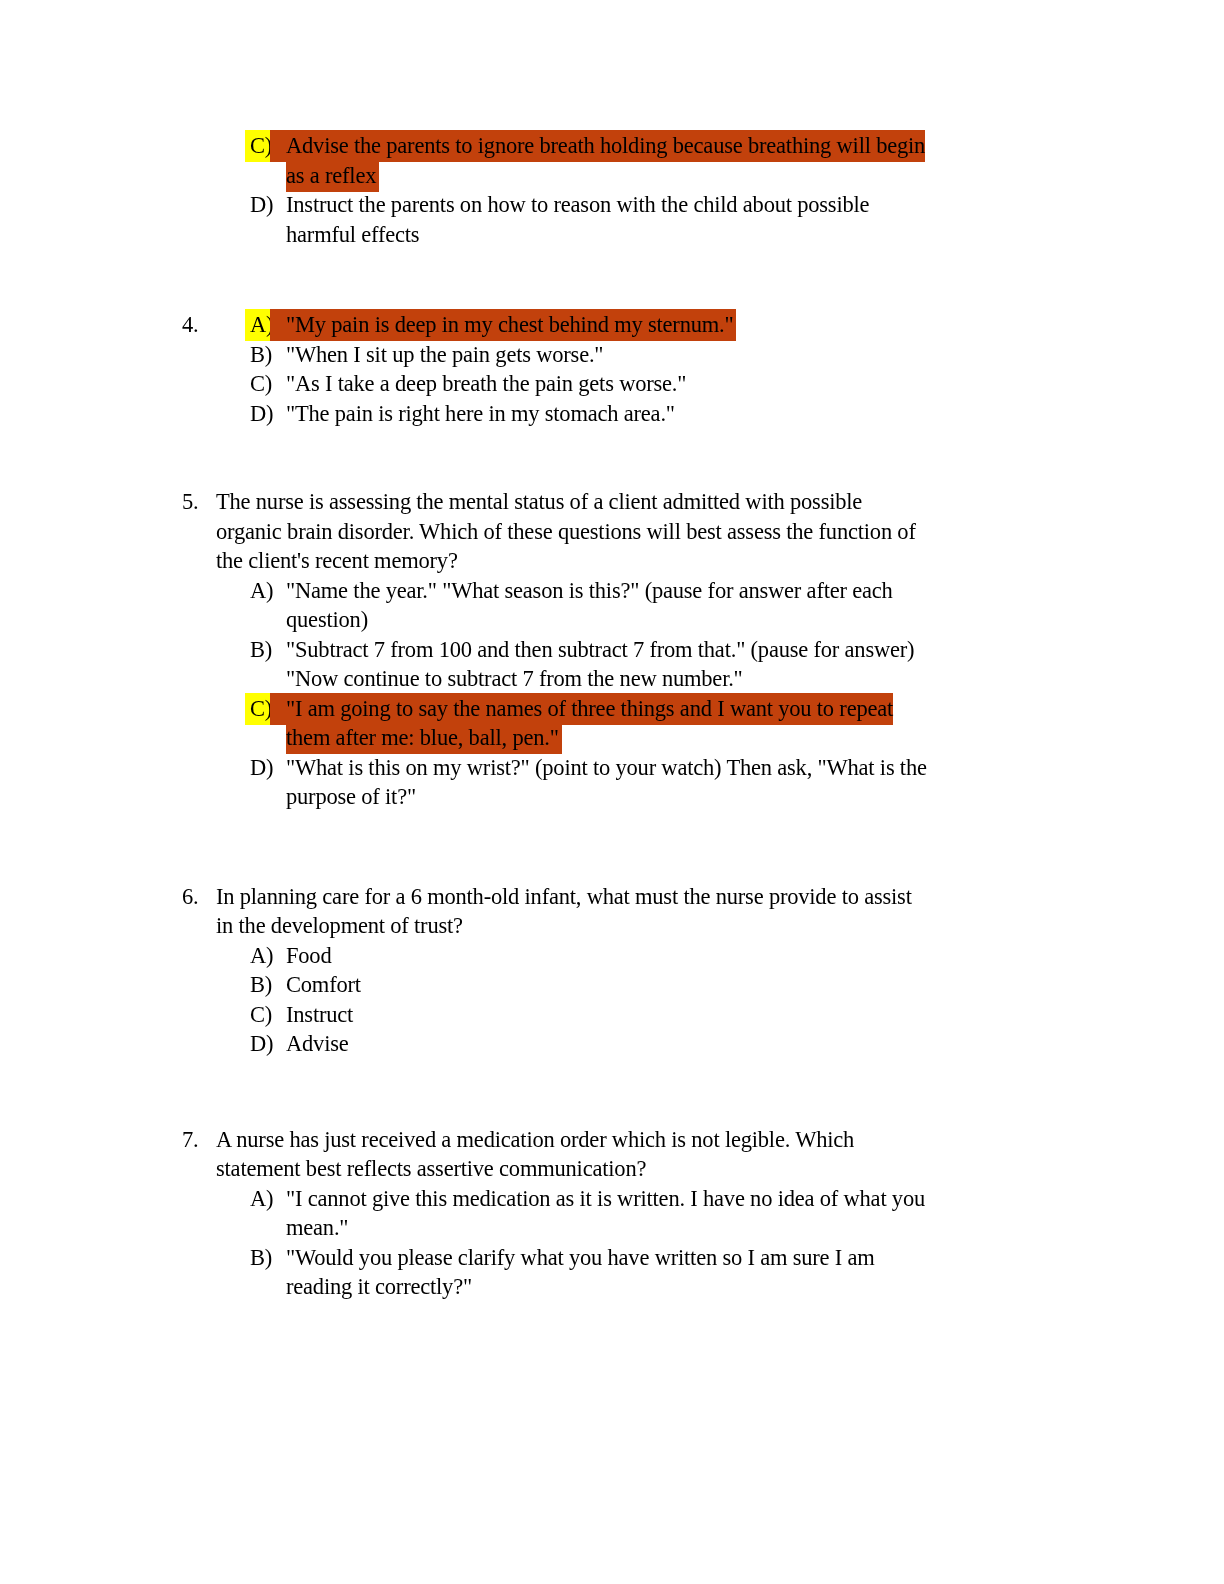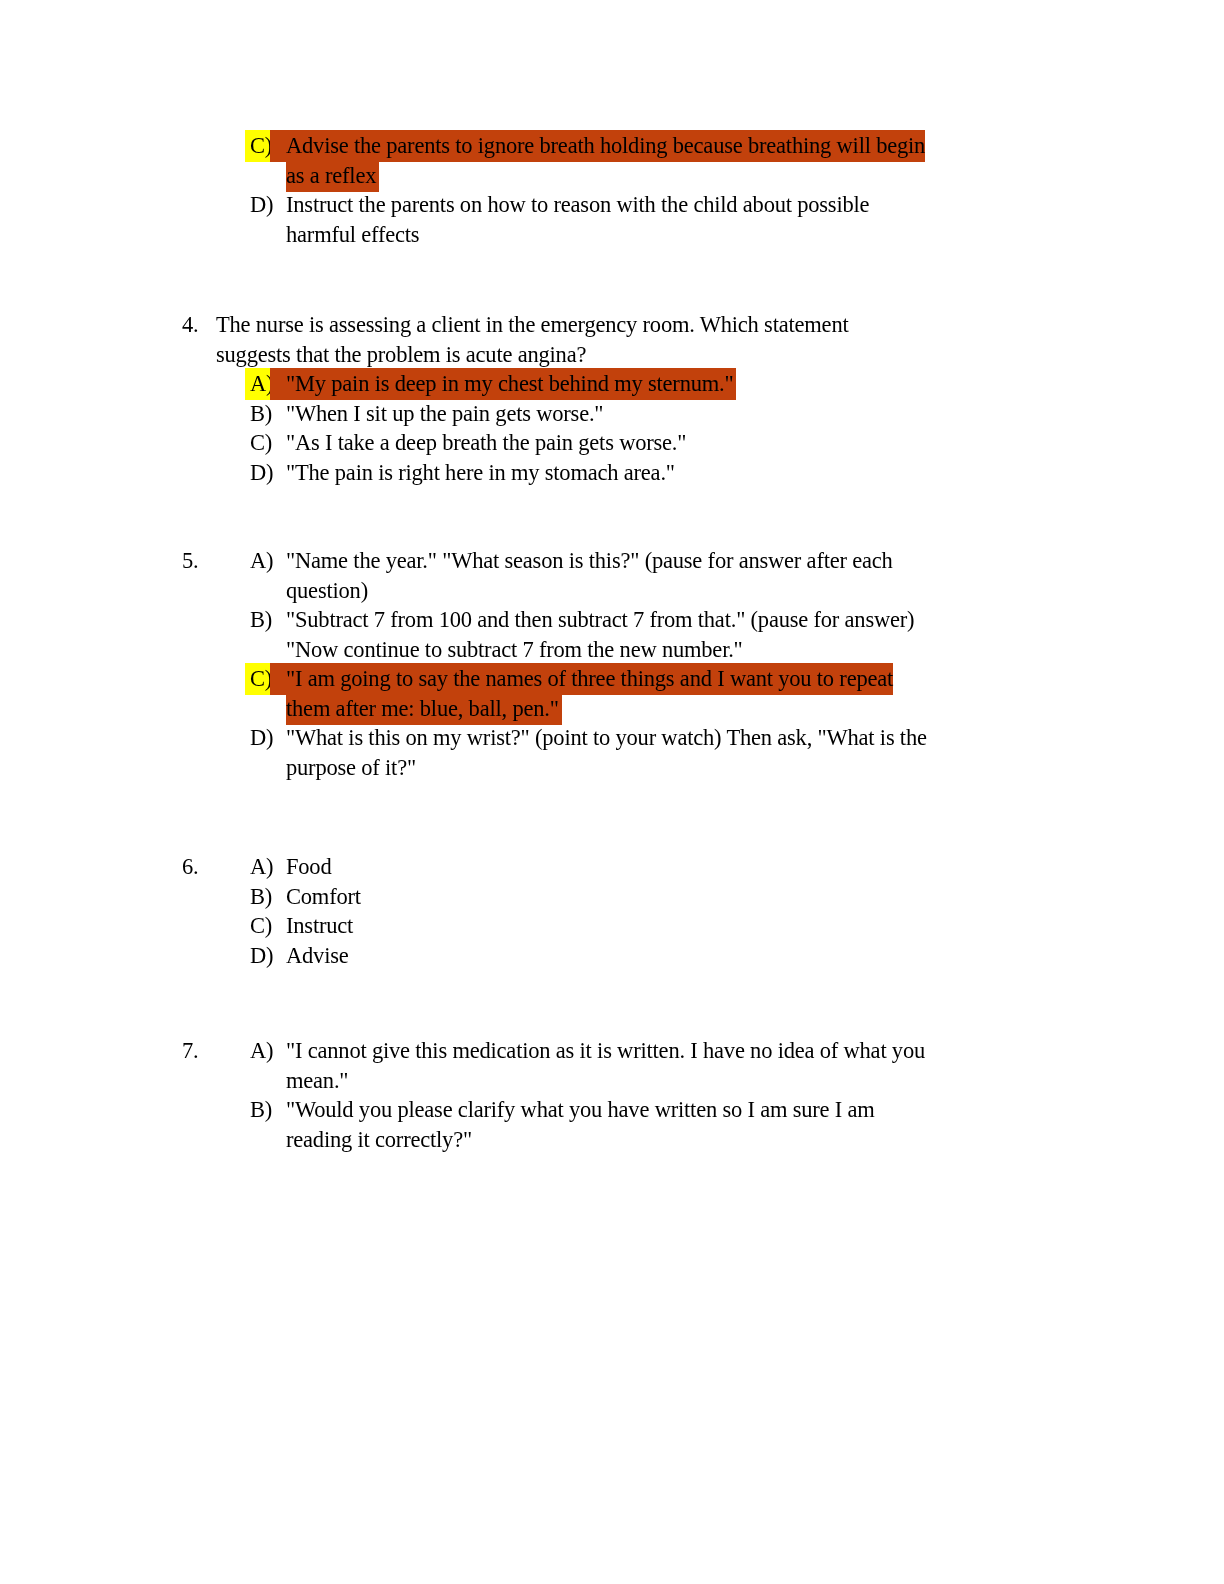--- a/index.html
+++ b/index.html
@@ -89,22 +89,20 @@
       <div class="opt">
         <span class="optletter"><span>D)</span></span>
         <span class="opttext"><span>Instruct the parents on how to reason with the child about possible
 harmful effects</span></span>
       </div>
     </div>
 
     <div class="question q4">
       <div class="qnum">4.</div>
       <div class="qbody">
-        <div class="qtext">The nurse is assessing a client in the emergency room. Which statement
-suggests that the problem is acute angina?</div>
         <div class="opt">
           <span class="optletter"><span class="hl">A)</span></span>
           <span class="opttext"><span class="hl">"My pain is deep in my chest behind my sternum."</span></span>
         </div>
         <div class="opt">
           <span class="optletter"><span>B)</span></span>
           <span class="opttext"><span>"When I sit up the pain gets worse."</span></span>
         </div>
         <div class="opt">
           <span class="optletter"><span>C)</span></span>
@@ -113,20 +111,23 @@
         <div class="opt">
           <span class="optletter"><span>D)</span></span>
           <span class="opttext"><span>"The pain is right here in my stomach area."</span></span>
         </div>
       </div>
     </div>
 
     <div class="question q5">
       <div class="qnum">5.</div>
       <div class="qbody">
+        <div class="qtext">The nurse is assessing the mental status of a client admitted with possible
+organic brain disorder. Which of these questions will best assess the function of
+the client's recent memory?</div>
         <div class="opt">
           <span class="optletter"><span>A)</span></span>
           <span class="opttext"><span>"Name the year." "What season is this?" (pause for answer after each
 question)</span></span>
         </div>
         <div class="opt">
           <span class="optletter"><span>B)</span></span>
           <span class="opttext"><span>"Subtract 7 from 100 and then subtract 7 from that." (pause for answer)
 "Now continue to subtract 7 from the new number."</span></span>
         </div>
@@ -139,20 +140,22 @@
           <span class="optletter"><span>D)</span></span>
           <span class="opttext"><span>"What is this on my wrist?" (point to your watch) Then ask, "What is the
 purpose of it?"</span></span>
         </div>
       </div>
     </div>
 
     <div class="question q6">
       <div class="qnum">6.</div>
       <div class="qbody">
+        <div class="qtext">In planning care for a 6 month-old infant, what must the nurse provide to assist
+in the development of trust?</div>
         <div class="opt">
           <span class="optletter"><span>A)</span></span>
           <span class="opttext"><span>Food</span></span>
         </div>
         <div class="opt">
           <span class="optletter"><span>B)</span></span>
           <span class="opttext"><span>Comfort</span></span>
         </div>
         <div class="opt">
           <span class="optletter"><span>C)</span></span>
@@ -161,20 +164,22 @@
         <div class="opt">
           <span class="optletter"><span>D)</span></span>
           <span class="opttext"><span>Advise</span></span>
         </div>
       </div>
     </div>
 
     <div class="question q7">
       <div class="qnum">7.</div>
       <div class="qbody">
+        <div class="qtext">A nurse has just received a medication order which is not legible. Which
+statement best reflects assertive communication?</div>
         <div class="opt">
           <span class="optletter"><span>A)</span></span>
           <span class="opttext"><span>"I cannot give this medication as it is written. I have no idea of what you
 mean."</span></span>
         </div>
         <div class="opt">
           <span class="optletter"><span>B)</span></span>
           <span class="opttext"><span>"Would you please clarify what you have written so I am sure I am
 reading it correctly?"</span></span>
         </div>

